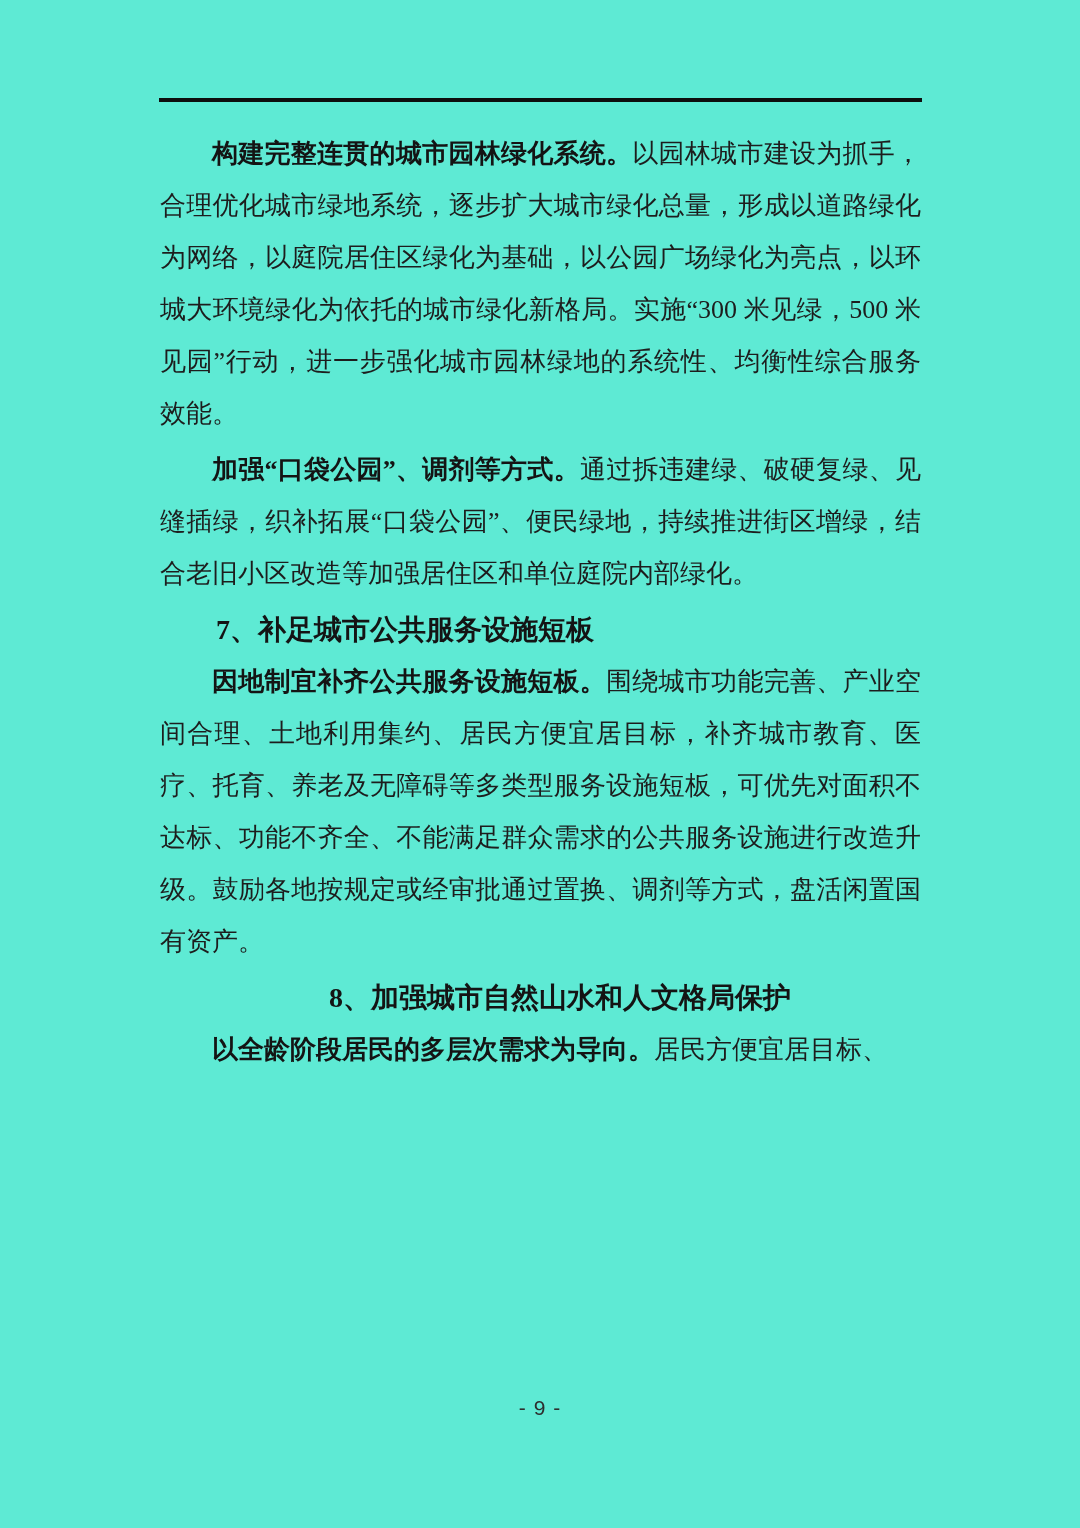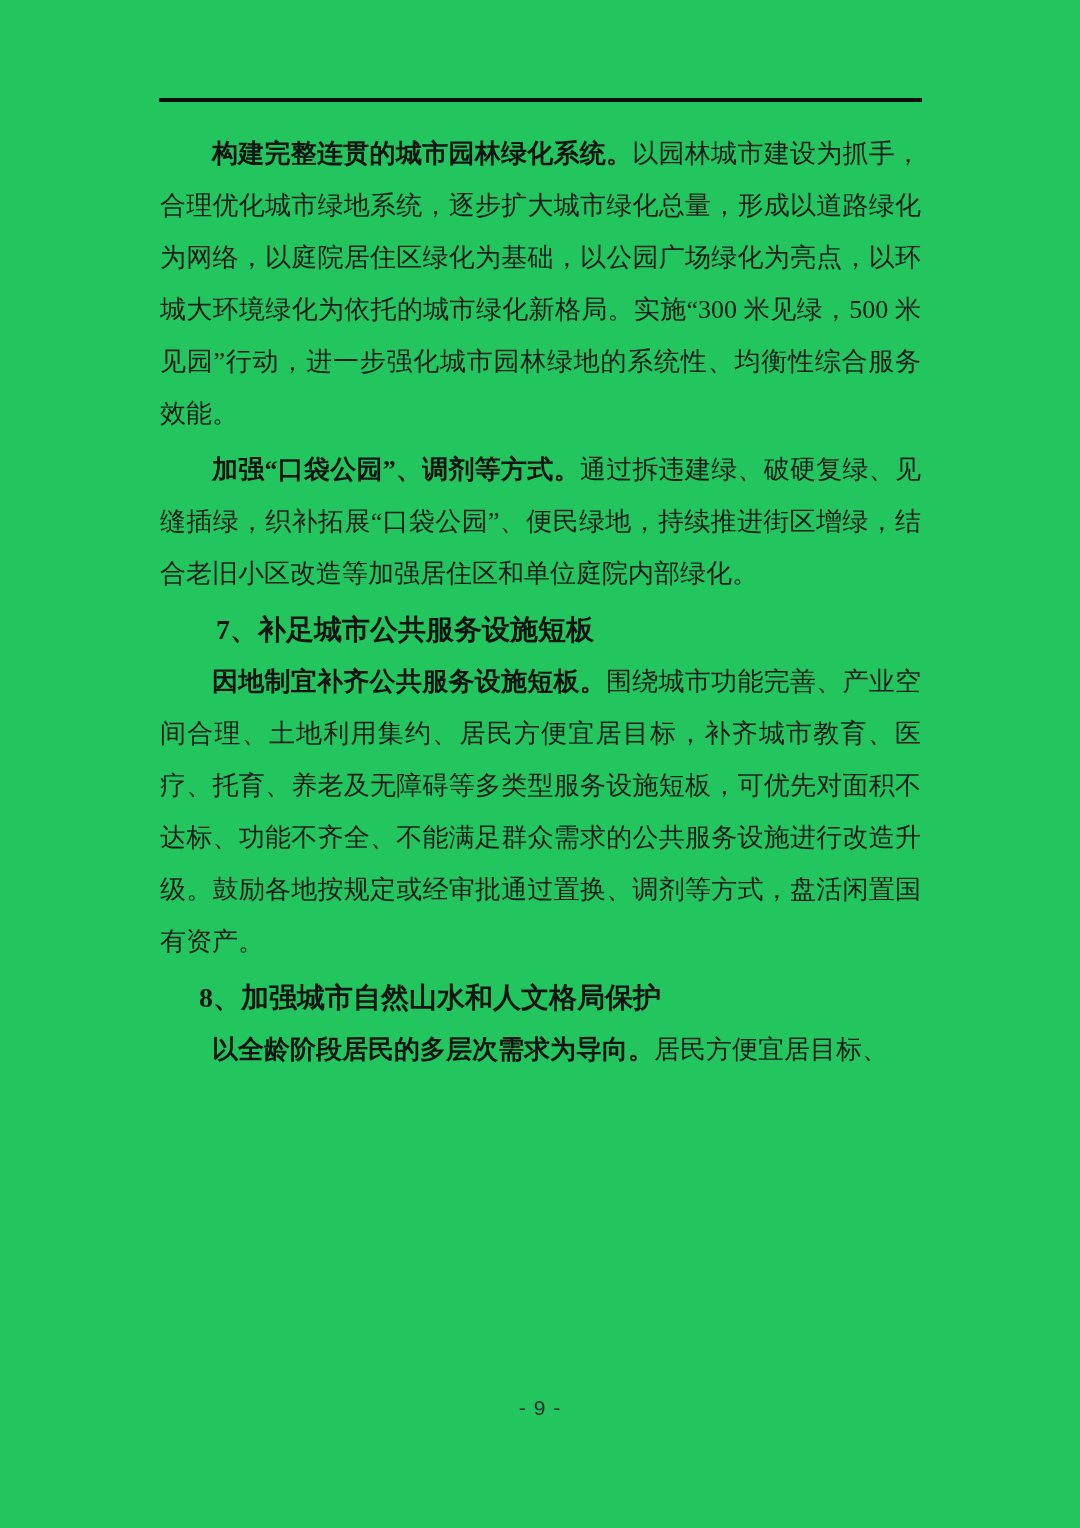--- a/index.html
+++ b/index.html
@@ -4,21 +4,21 @@
 <style>
   html, body { margin: 0; padding: 0; }
   body {
     width: 1080px; height: 1528px;
     background: #ffffff;
     overflow: hidden;
     font-family: "Liberation Serif", "DejaVu Serif", serif;
     color: #1d1d1d;
     position: relative;
   }
-  .page { position: absolute; inset: 0; background: #22c55e; }
+  .page { position: absolute; inset: 0; background: #5eead4; }
   .header-rule {
     position: absolute;
     left: 159px; top: 98px;
     width: 763px; height: 4px;
     background: #0e0e0e;
   }
   .content {
     position: absolute;
     left: 160px; top: 128px;
     width: 761px;
@@ -35,21 +35,21 @@
   .para .lead { font-weight: bold; color: #141414; }
   .heading {
     margin: 0;
     font-size: 28px;
     font-weight: bold;
     line-height: 52px;
     color: #141414;
     white-space: nowrap;
   }
   .heading.indent-2 { padding-left: 56px; }
-  .heading.indent-15 { padding-left: 39px; }
+  .heading.indent-15 { padding-left: 39px; text-align: center; }
   .heading.indent-08 { padding-left: 22px; }
   .page-number {
     position: absolute;
     left: 0; right: 0;
     top: 1396px;
     text-align: center;
     font-family: "Liberation Sans", "DejaVu Sans", sans-serif;
     font-size: 21px;
     color: #2e2e2e;
     letter-spacing: 1px;

